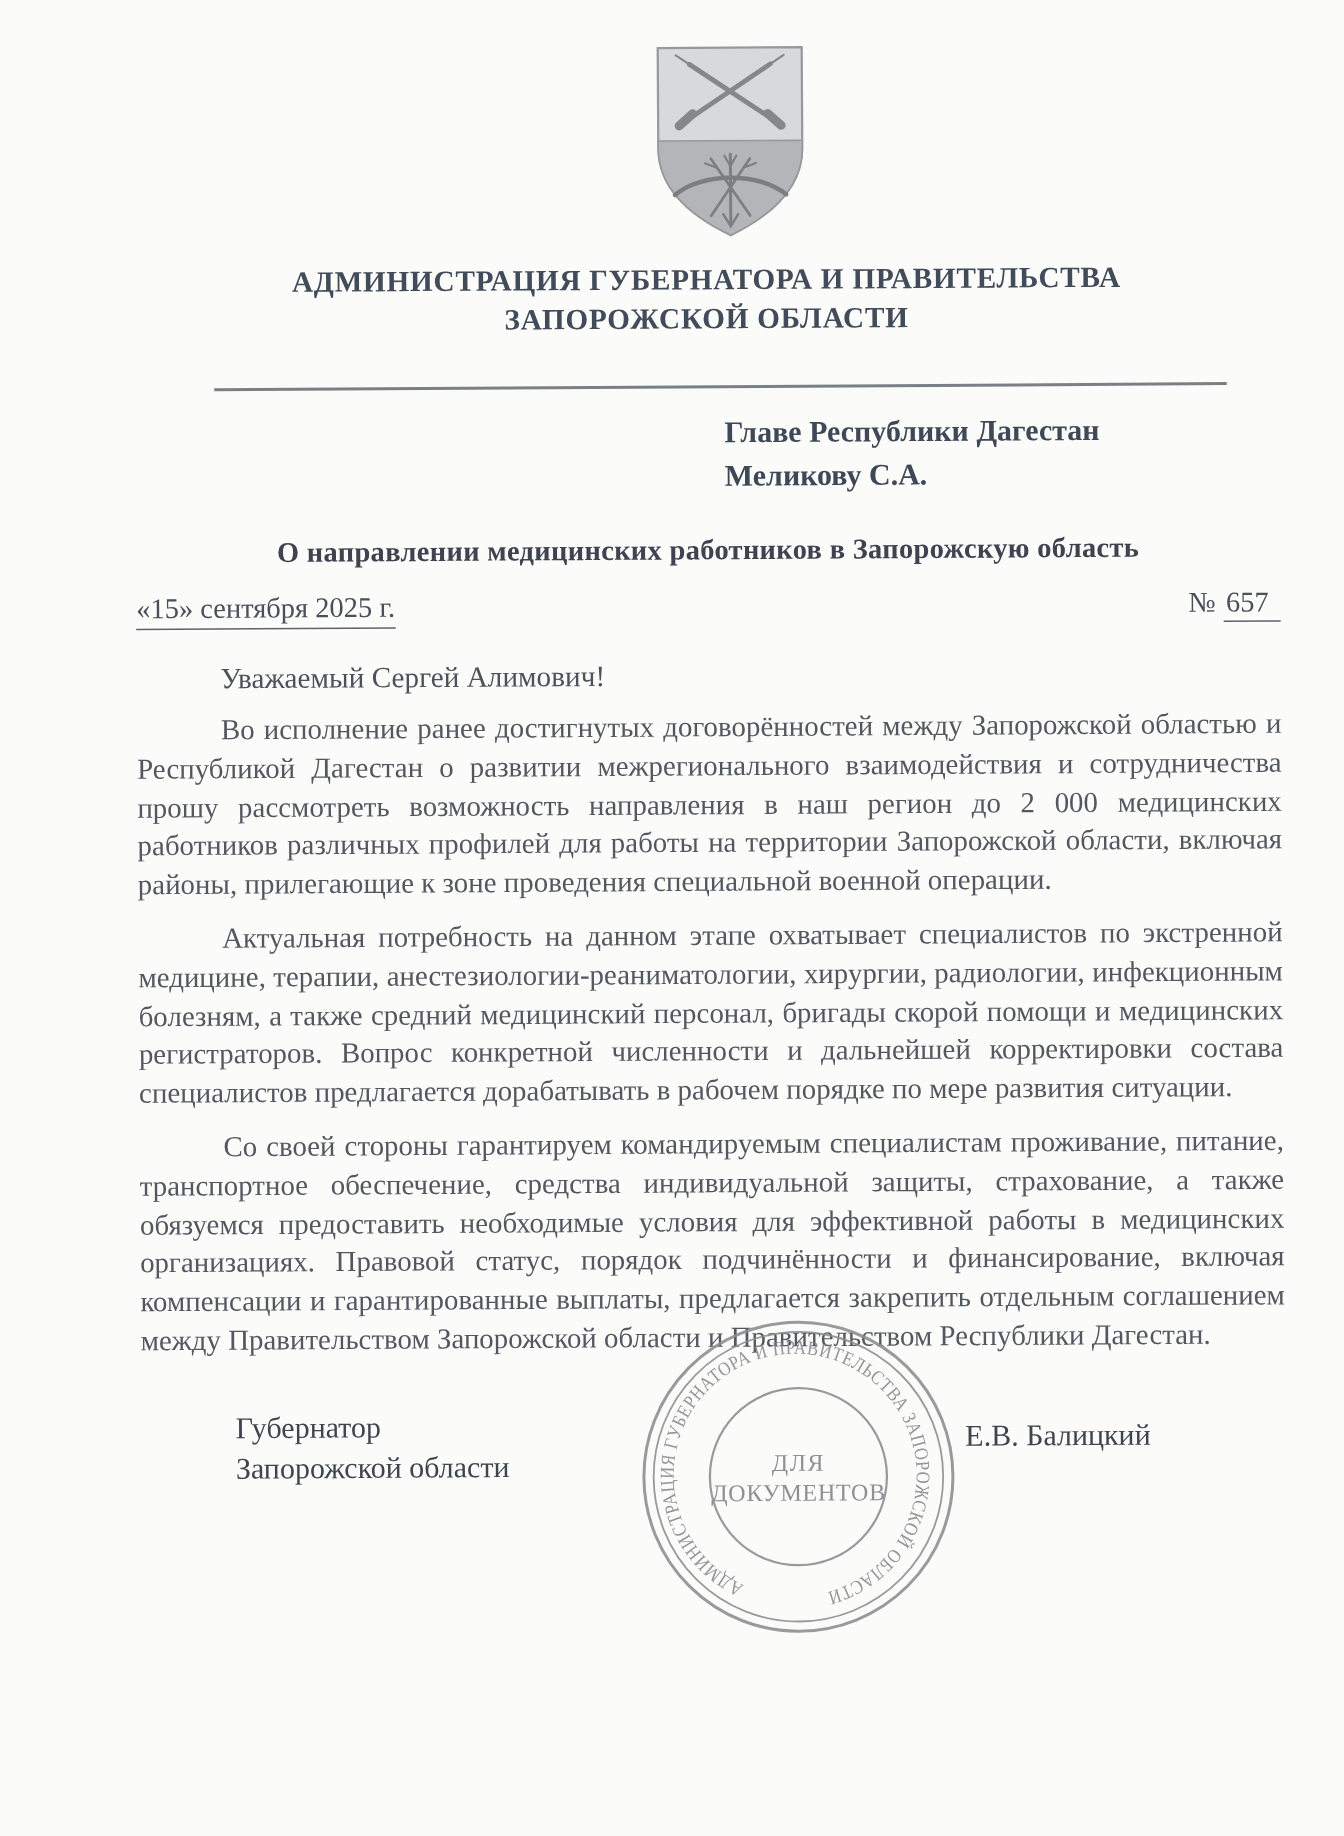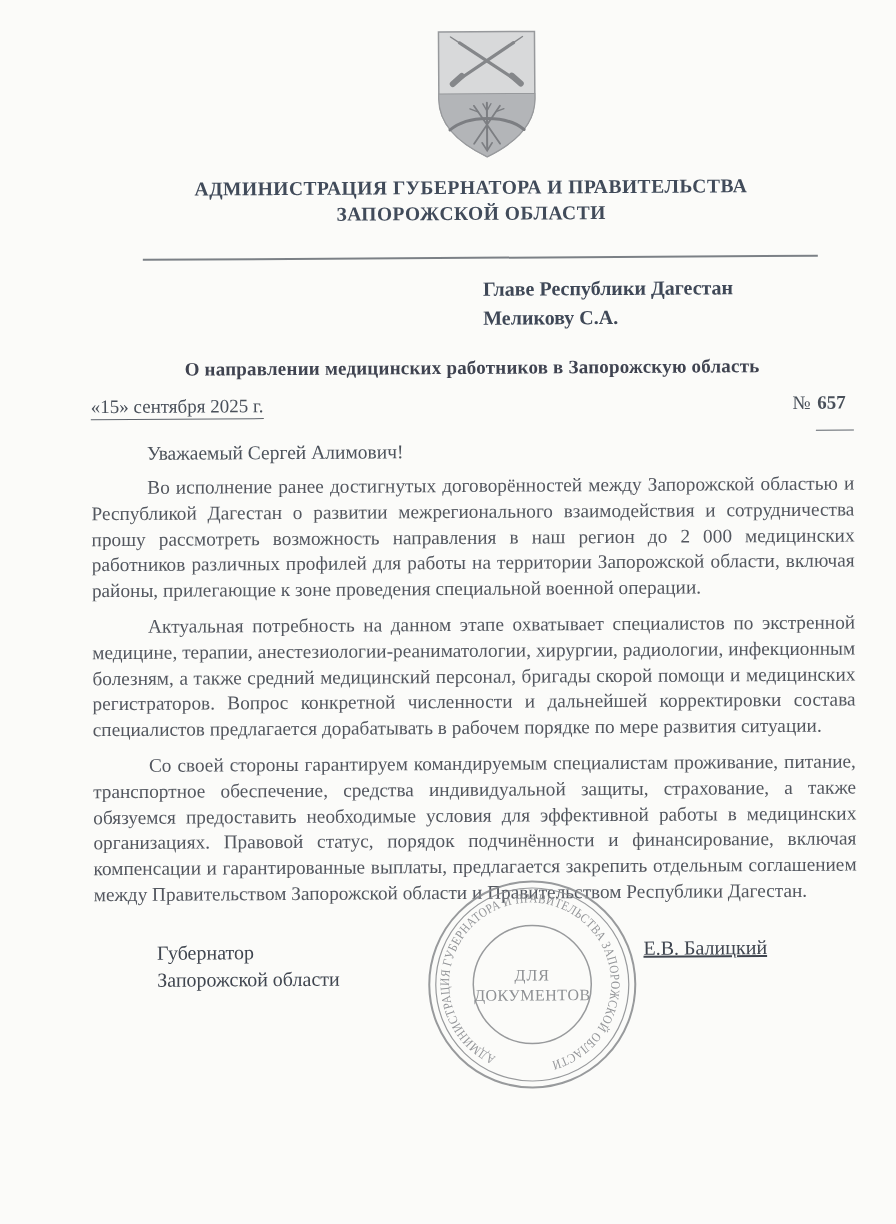--- a/index.html
+++ b/index.html
@@ -55,21 +55,21 @@
     display:flex;
     justify-content:space-between;
     align-items:baseline;
     font-size:19px;
     color:#49505a;
   }
   .u{
     border-bottom:1.5px solid #5d636b;
     padding-bottom:1px;
   }
-  .num-value{padding:0 8px 17px 2px;font-weight:bold;}
+  .num-value{padding:0 8px 1px 2px;}
   .salutation{
     margin-top:23px;
     text-indent:56px;
     font-size:19.5px;
     color:#4c525b;
   }
   .para{
     margin:10px 0 0;
     font-size:19.3px;
     line-height:25.8px;
@@ -79,21 +79,21 @@
   }
   .sig-row{
     margin-top:32px;
     display:flex;
     justify-content:space-between;
     padding:0 90px 0 63px;
     font-size:20px;
     color:#3f454f;
   }
   .sig-title{line-height:27px;}
-  .sig-name{text-decoration:underline;}
+  .sig-name{margin-top:10px;}
   .stamp{
     position:absolute;
     left:423px;top:878px;
     width:214px;height:214px;
     opacity:0.88;
   }
   svg text{font-family:"Liberation Serif","DejaVu Serif",serif;}
 </style>
 </head>
 <body>

